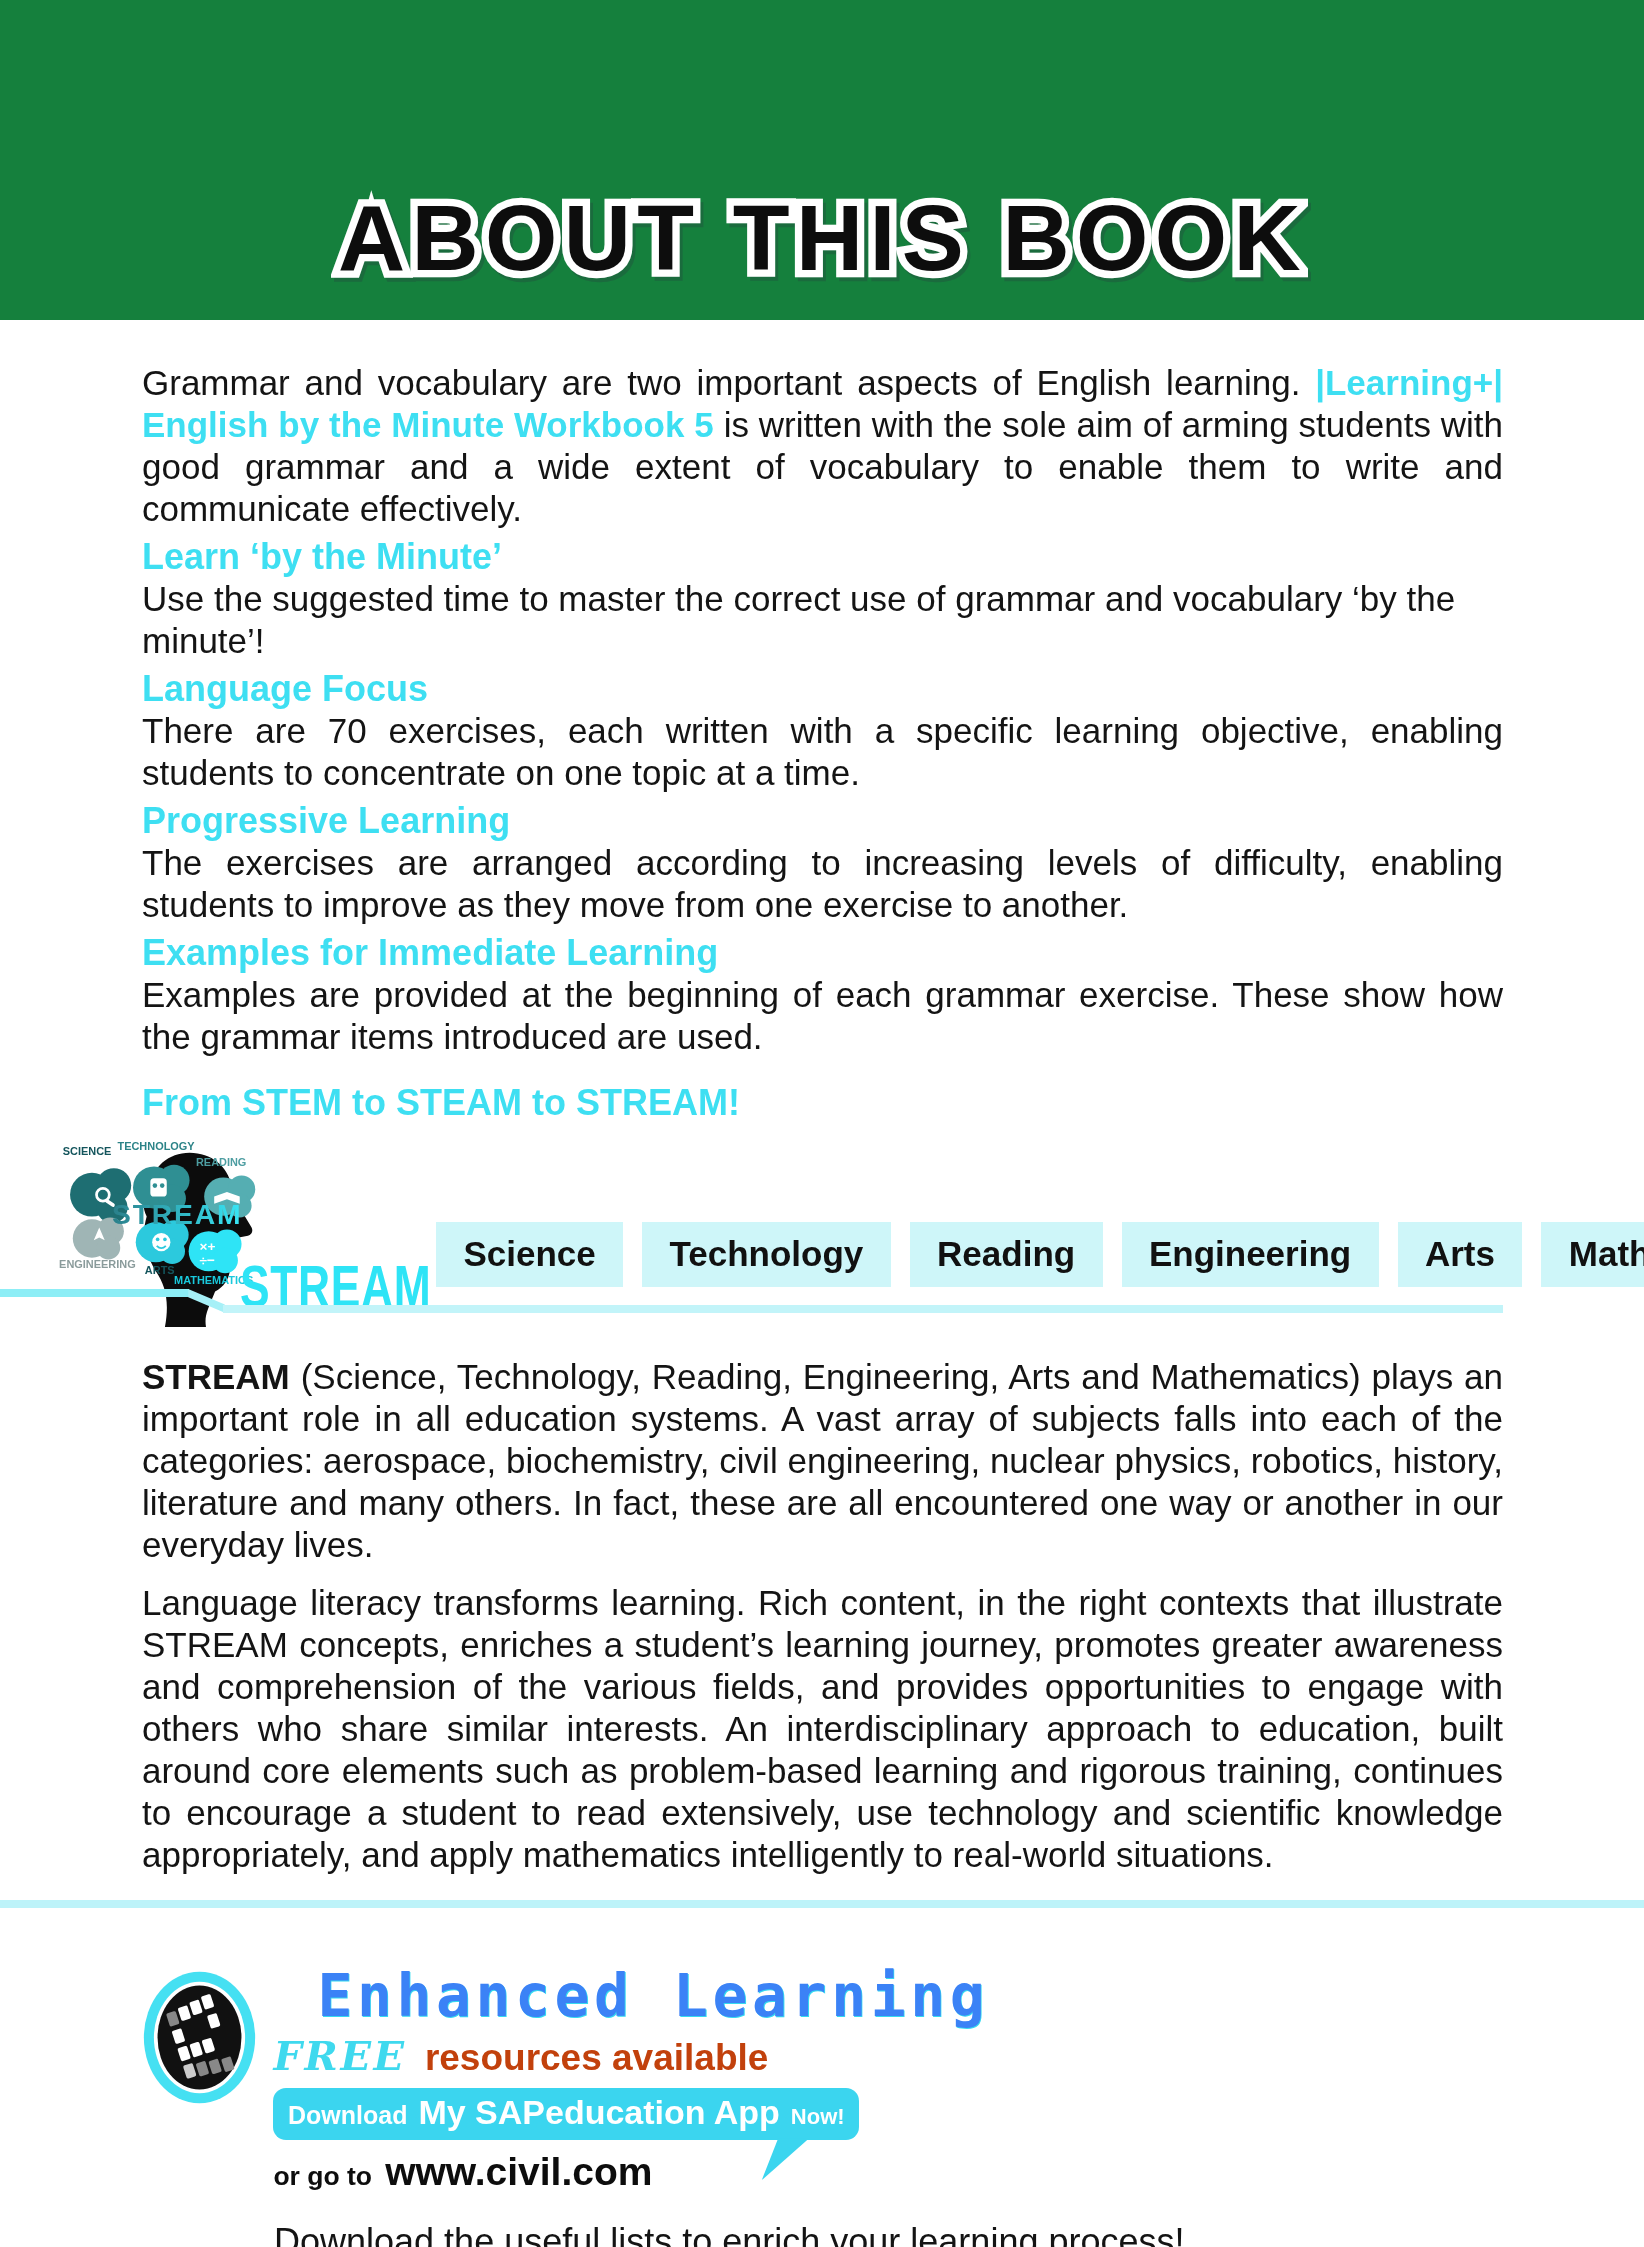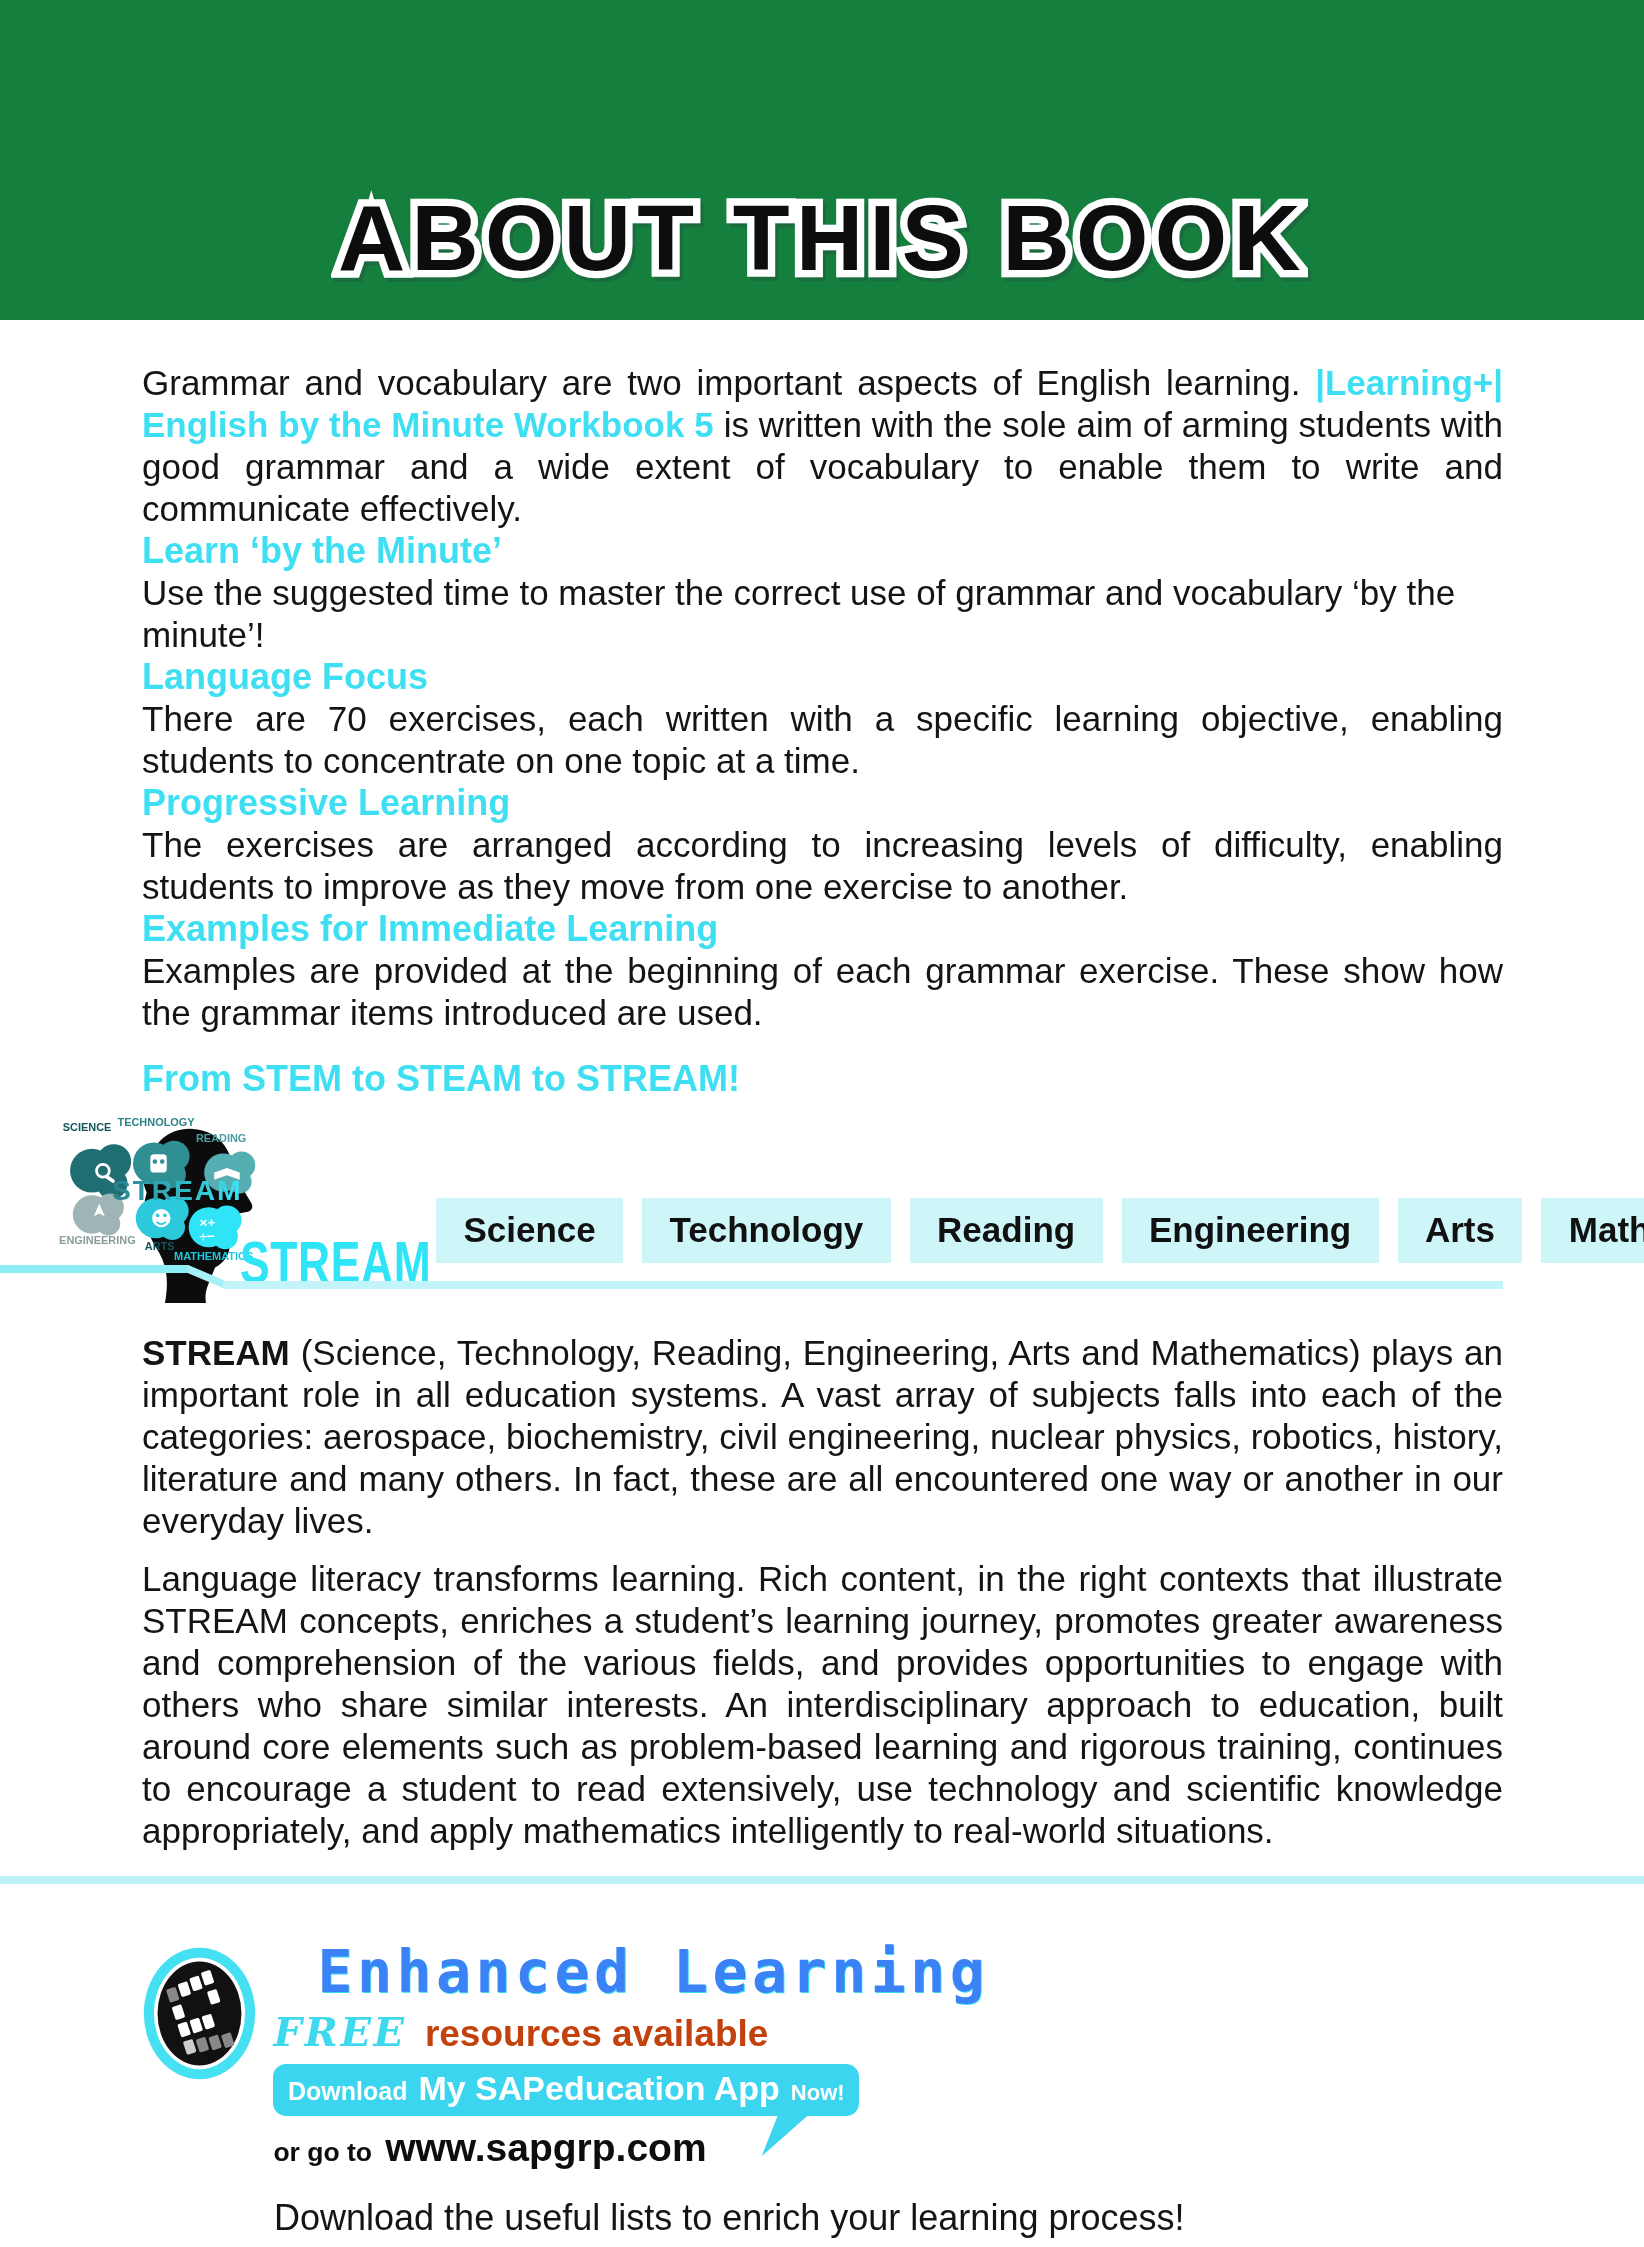--- a/index.html
+++ b/index.html
@@ -19,21 +19,21 @@
     -webkit-text-stroke:14.6px #ffffff;
     filter:drop-shadow(3.7px 4.6px 0 rgba(40,60,62,0.30));
   }
   .title-fill { position:relative; color:#0d0d0d; }
 
   
   .content { padding:42px 142px 0 142px; }
   .content2 { padding:0 142px; }
   p.body { font-size:35px; line-height:42px; color:#141414; }
   p.just { text-align:justify; }
-  h2.sec { color:#3edff2; font-size:36px; line-height:41px; font-weight:bold; margin-top:0; }
+  h2.sec { color:#3edff2; font-size:36px; line-height:41px; font-weight:bold; margin-top:6px; }
   section p.body { margin-top:0.9px; }
   .hl { color:#3edff2; font-weight:bold; }
   h2.stream-h { margin-top:24px; }
 
   
   .stream-banner { position:relative; height:190px; margin:19px -142px 24px -142px; }
   .head-art { position:absolute; left:57px; top:-1.8px; width:256px; height:187px; }
   .big-stream {
     position:absolute; left:240px; top:110px;
     font-size:60px; font-weight:900; color:#2ee4f6; letter-spacing:0.9px;
@@ -242,21 +242,21 @@
         <div class="e-ribbon">
           <span class="r-pre">Download</span>
           <span class="r-main">My SAPeducation App</span>
           <span class="r-post">Now!</span>
           <svg class="tail" width="51" height="44" viewBox="0 0 56 48">
             <polygon points="2,46 54,0 20,0" fill="#3bd5ef"></polygon>
           </svg>
         </div>
         <div class="e-orgoto">
           <span class="og">or go to</span>
-          <span class="url">www.sapgrp.com</span>
+          <span class="url">www.civil.com</span>
         </div>
       </div>
     </div>
 
     <div class="e-downloads">
       <p class="dl-line">Download the useful lists to enrich your learning process!</p>
 
     </div>
 
   </div>

